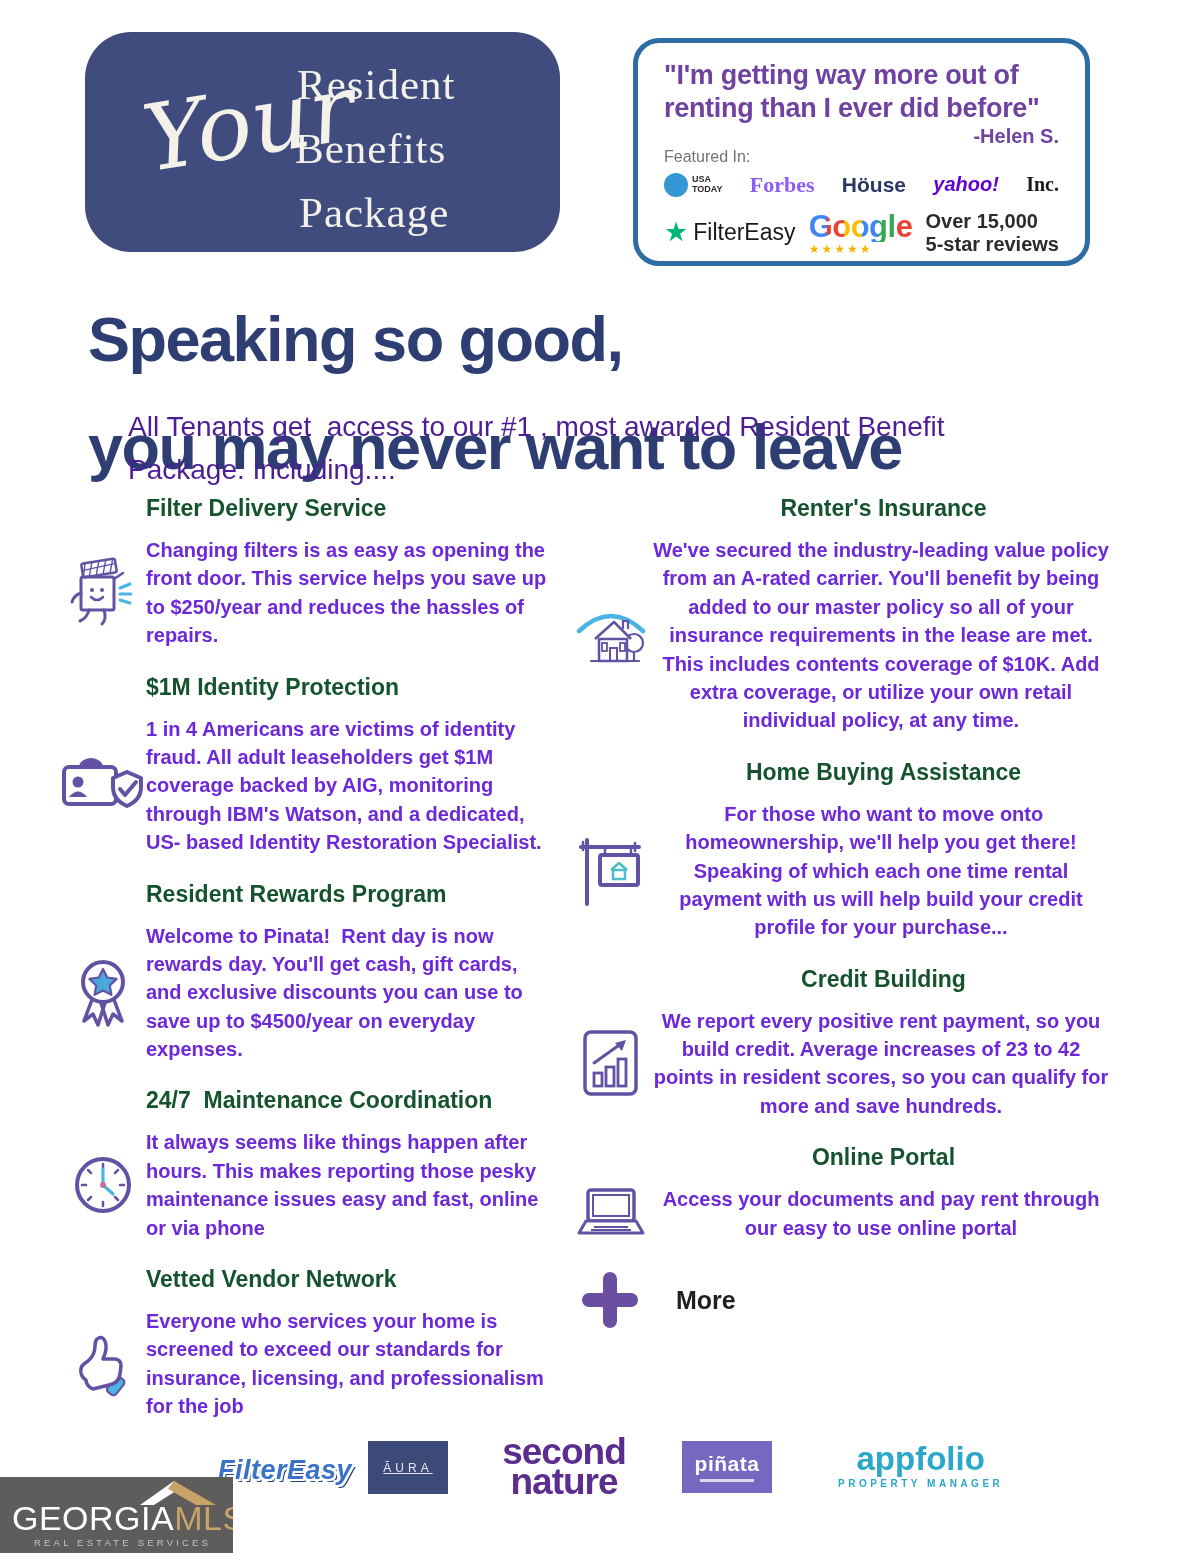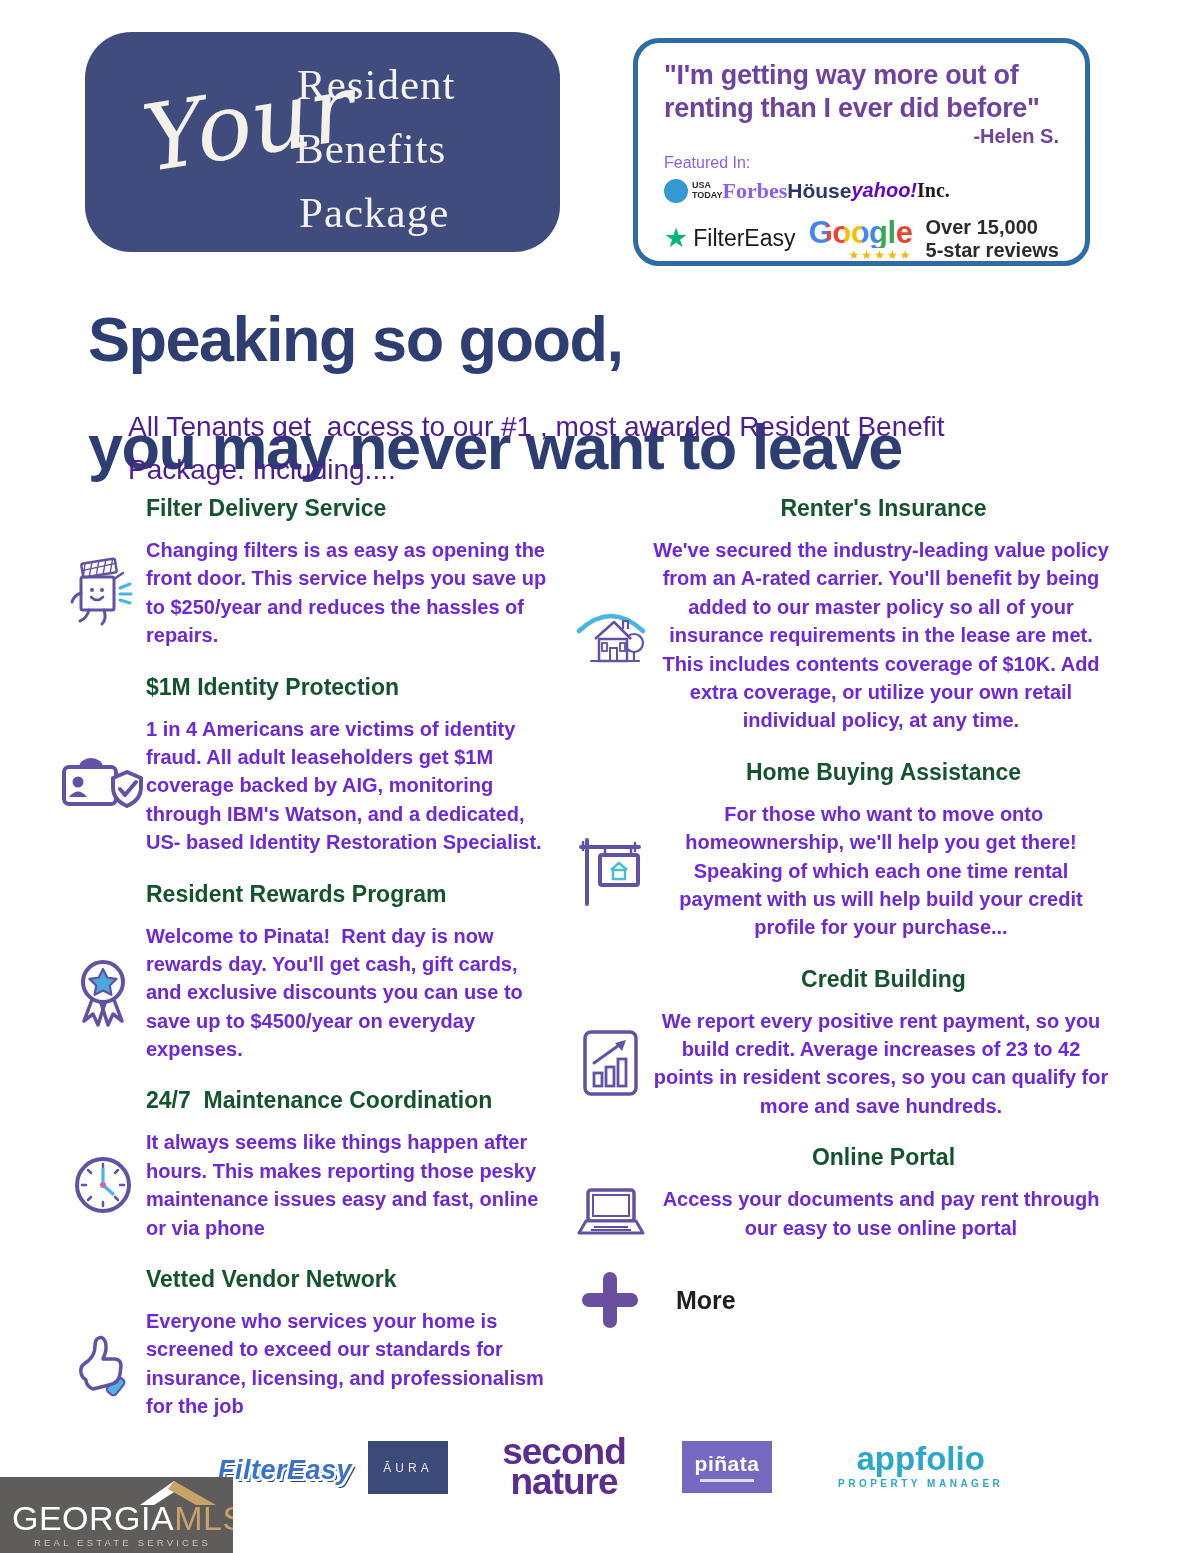--- a/index.html
+++ b/index.html
@@ -18,34 +18,34 @@
   .badge-line2 { left:210px; top:92px; }
   .badge-line3 { left:214px; top:156px; }
 
   
   .quote-box { position:absolute; left:633px; top:38px; width:457px; height:228px;
                background:#ffffff; border:5px solid #2d6da4; border-radius:26px;
                padding:16px 26px 10px 26px; }
   .quote-text { width:405px; font-size:27px; font-weight:bold; color:#6f42a0;
                 line-height:1.22; letter-spacing:-0.3px; }
   .quote-attr { text-align:right; font-size:20px; font-weight:bold; color:#6f42a0; margin-top:0px; }
-  .featured-label { font-size:16px; color:#8b5cf6; margin-top:6px; }
-  .logo-row { display:flex; align-items:center; margin-top:6px; }
+  .featured-label { font-size:16px; color:#737373; }
+  .logo-row { display:flex; align-items:center; justify-content:space-between; margin-top:6px; }
   .usa-today { display:flex; align-items:center; gap:4px; }
   .usa-circle { width:24px; height:24px; border-radius:50%; background:#3398d4; }
   .usa-text { font-size:9px; font-weight:bold; color:#2b2b2b; line-height:1.05; }
   .forbes { font-family:"Liberation Serif", serif; font-size:22px; font-weight:bold; color:#8b5cf6; }
   .house  { font-size:21px; font-weight:bold; color:#2c3765; }
   .yahoo  { font-size:20px; font-weight:bold; font-style:italic; color:#5f01d1; }
   .inc    { font-family:"Liberation Serif", serif; font-size:20px; font-weight:bold; color:#1a1a1a; }
   .review-row { display:flex; align-items:center; justify-content:space-between; margin-top:12px; }
   .trustpilot { display:flex; align-items:center; gap:5px; }
   .tp-star { color:#00b67a; font-size:27px; line-height:1; }
   .tp-text { font-size:23px; color:#191919; font-weight:500; }
-  .google-block { text-align:right; }
+  .google-block { text-align:left; }
   .google-word { font-size:31px; font-weight:bold; letter-spacing:-0.5px;
       background:linear-gradient(90deg,#4285F4 0 17%,#EA4335 17% 34%,#FBBC05 34% 51%,#4285F4 51% 67%,#34A853 67% 84%,#EA4335 84% 100%);
       -webkit-background-clip:text; background-clip:text; color:transparent; line-height:1; }
   .google-stars { font-size:12px; color:#f2b600; letter-spacing:2px; line-height:1; margin-top:1px; }
   .reviews { text-align:left; font-size:20px; font-weight:bold; color:#2b2b2b; line-height:1.15; }
 
   
   .headline { position:absolute; left:88px; top:268px; white-space:pre-wrap; }
   .headline div { font-size:63px; font-weight:bold; color:#2e3e72; letter-spacing:-1.5px; line-height:1.14; }
   .subtitle { position:absolute; left:128px; top:406px; width:870px; font-size:28px;
@@ -73,21 +73,21 @@
   .plus-icon::after  { content:""; position:absolute; left:21px; top:0; width:14px; height:56px;
                        background:#6a4fa0; border-radius:7px; }
   .more-label { font-size:25px; font-weight:bold; color:#1f1f1f; margin-left:38px; }
 
   
   .filtereasy { position:absolute; left:218px; top:1455px; font-size:27px; font-weight:bold;
       font-style:italic; color:#3a72c8; letter-spacing:0.5px;
       text-shadow:-2px -2px 0 #fff, 2px -2px 0 #fff, -2px 2px 0 #fff, 2px 2px 0 #fff, 3px 3px 0 #24427e; }
   .aura-box { position:absolute; left:368px; top:1441px; width:80px; height:53px; background:#3c4a79;
       display:flex; align-items:center; justify-content:center; }
-  .aura-box span { color:#e8e6f0; font-size:12px; letter-spacing:4px; }
+  .aura-box span { color:#e8e6f0; font-size:12px; letter-spacing:4px;text-decoration:underline; }
   .secondnature { position:absolute; left:498px; top:1437px; width:132px; text-align:center;
       font-size:37px; font-weight:800; color:#5b2d8e; line-height:0.82; letter-spacing:-1px; }
   .pinata-box { position:absolute; left:682px; top:1441px; width:90px; height:52px; background:#7568c0;
       display:flex; flex-direction:column; align-items:center; justify-content:center; }
   .pinata-box .pinata-word { color:#ffffff; font-size:21px; font-weight:bold; letter-spacing:0.5px; }
   .pinata-line { width:54px; height:3px; background:rgba(255,255,255,0.75); margin-top:3px; }
   .appfolio { position:absolute; left:838px; top:1442px; text-align:center; color:#2ba7c9; }
   .appfolio .word { font-size:33px; font-weight:bold; letter-spacing:0px; line-height:1; }
   .appfolio .tagline { font-size:10px; font-weight:bold; letter-spacing:3.5px; margin-top:3px; }
 

